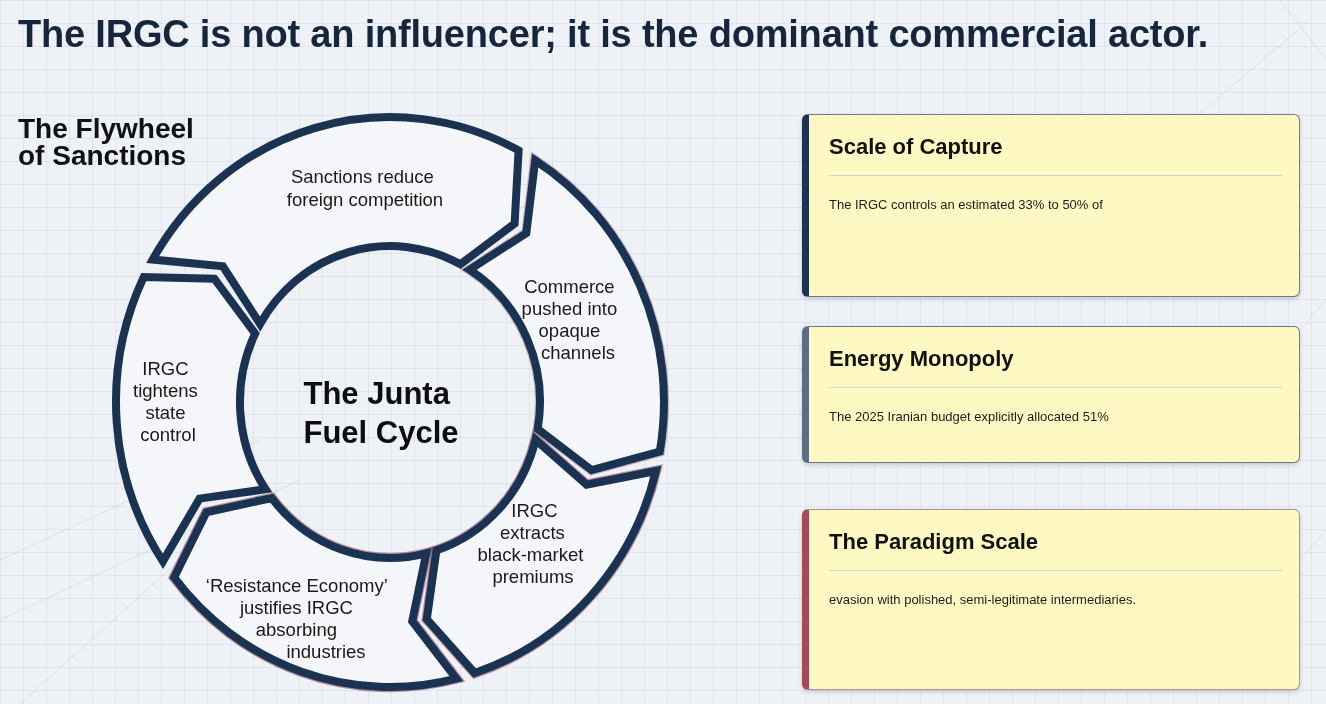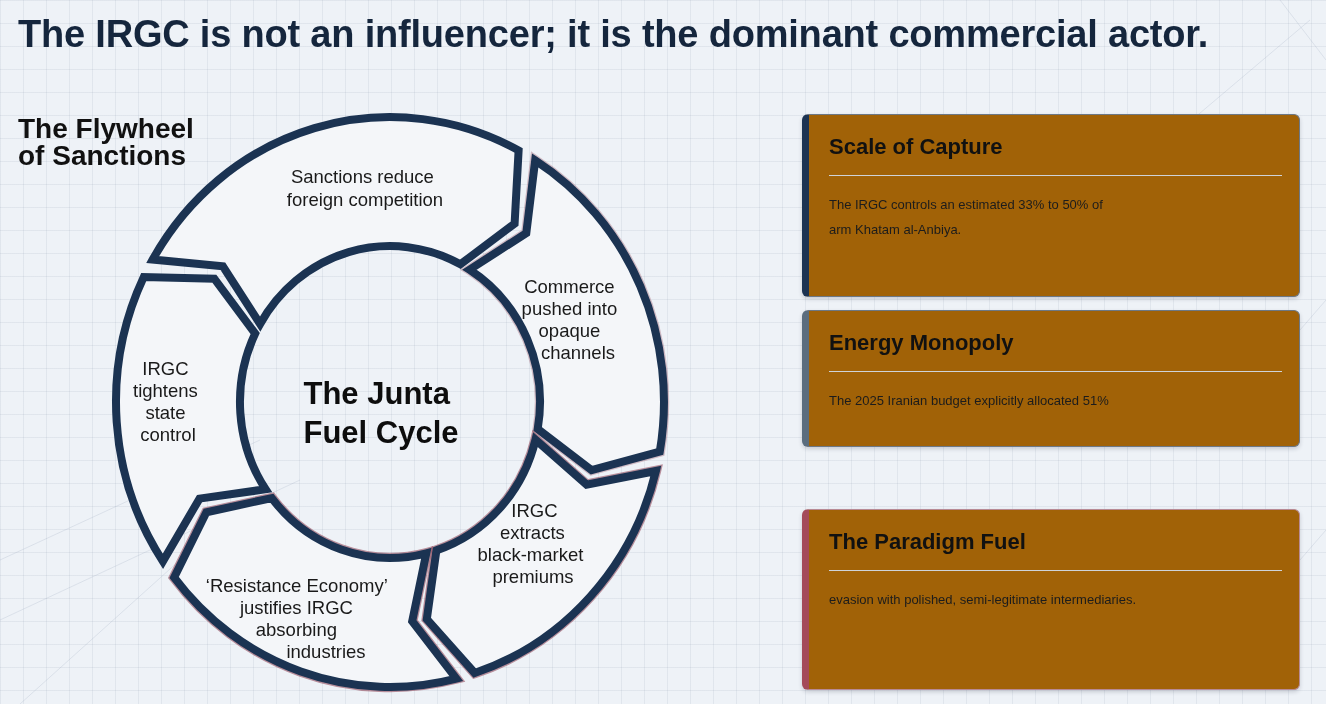--- a/index.html
+++ b/index.html
@@ -24,26 +24,26 @@
   }
   .diagram-label span { display: block; }
   .ring-svg { position: absolute; left: 0; top: 0; width: 800px; height: 704px; }
   .seg { fill: #f4f6f9; stroke: #1b3352; stroke-width: 8; stroke-linejoin: miter; }
   .seg-halo { fill: none; stroke: #8b3d50; stroke-width: 10.5; stroke-linejoin: miter; opacity: 0.55; }
   .seg-text { font-family: "Liberation Sans", "DejaVu Sans", sans-serif; font-size: 18.5px; fill: #1a1a1a; text-anchor: middle; }
   .center-text { font-family: "Liberation Sans", "DejaVu Sans", sans-serif; font-size: 31px; font-weight: bold; fill: #0d0d0d; text-anchor: middle; }
 
   .card {
     position: absolute; left: 802px; width: 498px; box-sizing: border-box;
-    background: #a16207; border: 1.5px solid #6d7885; border-left-width: 7px;
+    background: #fef9c3; border: 1.5px solid #6d7885; border-left-width: 7px;
     border-radius: 6px; box-shadow: 0 2px 4px rgba(20,30,50,0.18);
     padding: 19px 17px 0 20px;
   }
   .card-1 { top: 114px; height: 183px; border-left-color: #1c3352; }
-  .card-2 { top: 310px; height: 137px; border-left-color: #5b6d7e; }
+  .card-2 { top: 326px; height: 137px; border-left-color: #5b6d7e; }
   .card-3 { top: 509px; height: 181px; border-left-color: #a44a59; border-top-color: #b88a94; border-right-color: #b88a94; border-bottom-color: #b88a94; }
   .card-title { font-size: 22px; line-height: 26px; font-weight: bold; color: #111; margin: 0; }
   .card-divider { height: 0; border-top: 1.5px solid #cfd3d8; margin: 15px 0 16px 0; }
   .card-body { font-size: 13px; line-height: 25px; color: #1c1c1c; margin: 0; }
   .card-body span { display: block; white-space: nowrap; }
 </style>
 </head>
 <body>
 
 <svg class="bg-deco" viewBox="0 0 1326 704">
@@ -115,31 +115,30 @@
     <tspan x="381" y="404">The Junta</tspan>
     <tspan x="381" y="443">Fuel Cycle</tspan>
   </text>
 </svg>
 
 <div class="card card-1">
   <h2 class="card-title">Scale of Capture</h2>
   <div class="card-divider"></div>
   <p class="card-body">
     <span>The IRGC controls an estimated 33% to 50% of</span>
-    <span>arm Khatam al-Anbiya.</span>
   </p>
 </div>
 
 <div class="card card-2">
   <h2 class="card-title">Energy Monopoly</h2>
   <div class="card-divider"></div>
   <p class="card-body">
     <span>The 2025 Iranian budget explicitly allocated 51%</span>
   </p>
 </div>
 
 <div class="card card-3">
-  <h2 class="card-title">The Paradigm Fuel</h2>
+  <h2 class="card-title">The Paradigm Scale</h2>
   <div class="card-divider"></div>
   <p class="card-body">
     <span>evasion with polished, semi-legitimate intermediaries.</span>
   </p>
 </div>
 
 </body></html>

